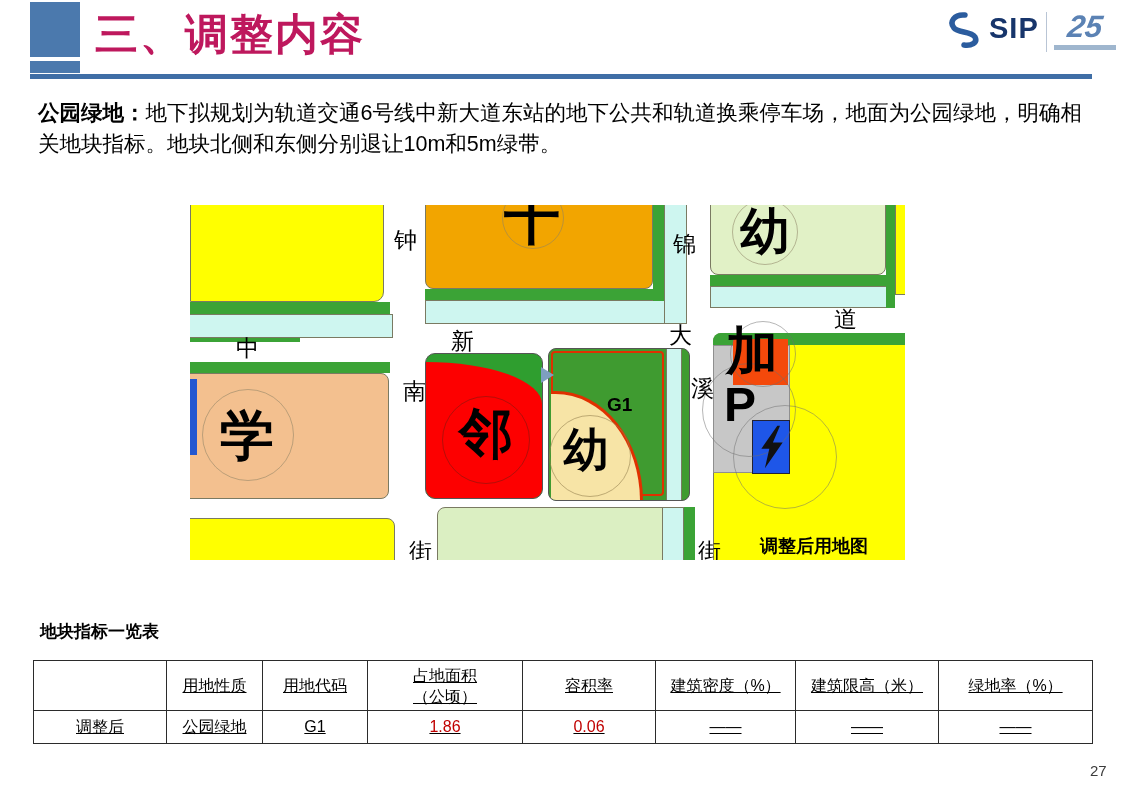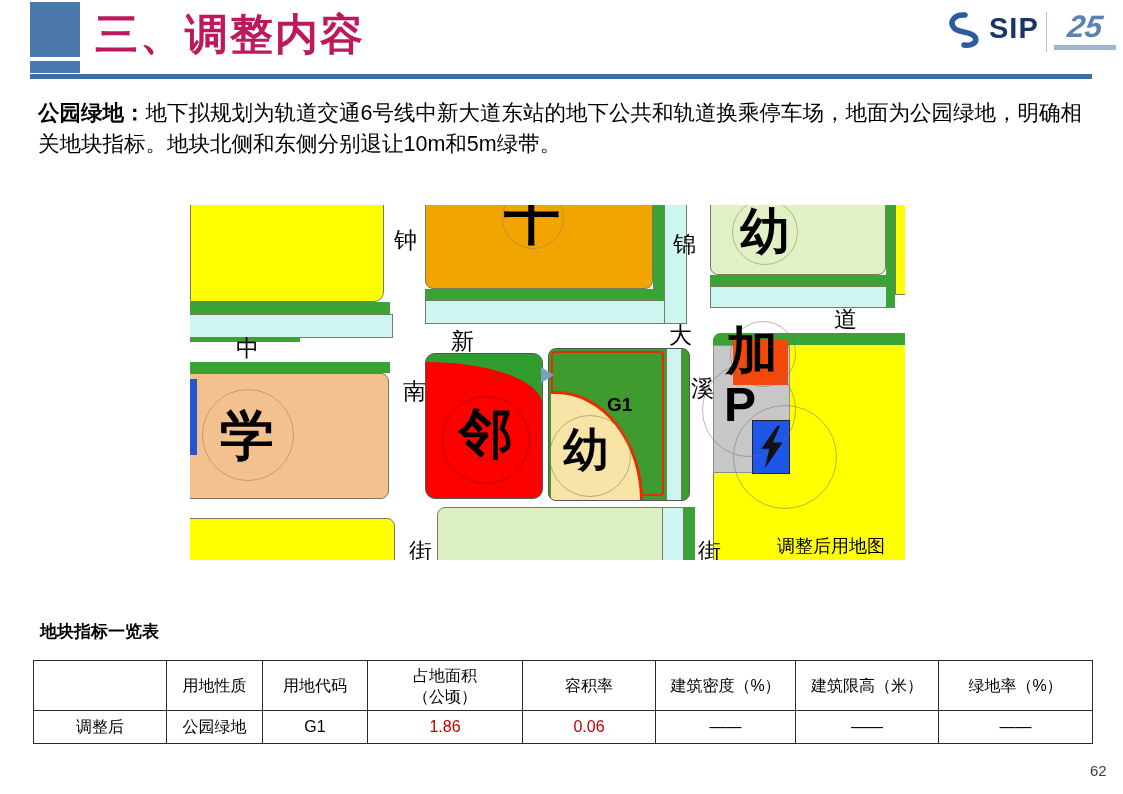--- a/index.html
+++ b/index.html
@@ -26,26 +26,26 @@
   .desc { left:38px; top:98px; width:1052px; font-size:21.5px; line-height:31px; color:#000; }
   .desc b { font-weight:bold; }
 
   
   .map { left:190px; top:205px; width:715px; height:355px; background:#fff; overflow:hidden; }
   .blk { position:absolute; border:1px solid #7a7a62; }
   .strip { position:absolute; }
   .rl { position:absolute; font-size:23px; color:#000; z-index:6; line-height:24px; }
   .glyph { position:absolute; font-weight:bold; color:#000; z-index:5; line-height:1; }
   .circ { position:absolute; border:1px solid rgba(140,130,100,.55); border-radius:50%; z-index:4; }
-  .map-caption { position:absolute; left:570px; top:329px; width:142px; text-align:center;
-                 font-size:18px; font-weight:normal; z-index:7; }
+  .map-caption { position:absolute; left:570px; top:329px; width:142px; 
+                 font-size:18px; font-weight:bold; z-index:7; }
 
   
   .tbl-title { left:40px; top:620px; font-size:17px; font-weight:bold; }
-  table.plot { position:absolute; left:33px; top:660px; border-collapse:collapse; table-layout:fixed; }
+  table.plot { position:absolute; left:33px; top:660px; border-collapse:collapse; table-layout:fixed;text-decoration:underline; }
   table.plot th, table.plot td { border:1.6px solid #2b2b2b; text-align:center; vertical-align:middle;
        font-size:16px; font-weight:400; padding:0; }
   table.plot th { height:50px; white-space:pre-line; line-height:21px; }
   table.plot td { height:33px; }
   td.red { color:#c00000; font-weight:bold; }
 
   .page-num { left:1090px; top:762px; font-size:15px; color:#3c3c3c; }
 </style>
 </head>
 <body>
@@ -189,13 +189,13 @@
     <td>G1</td>
     <td class="red">1.86</td>
     <td class="red">0.06</td>
     <td>——</td>
     <td>——</td>
     <td>——</td>
   </tr>
 </tbody>
   </table>
 
-<div class="abs page-num">62</div>
+<div class="abs page-num">27</div>
 
 </body></html>

